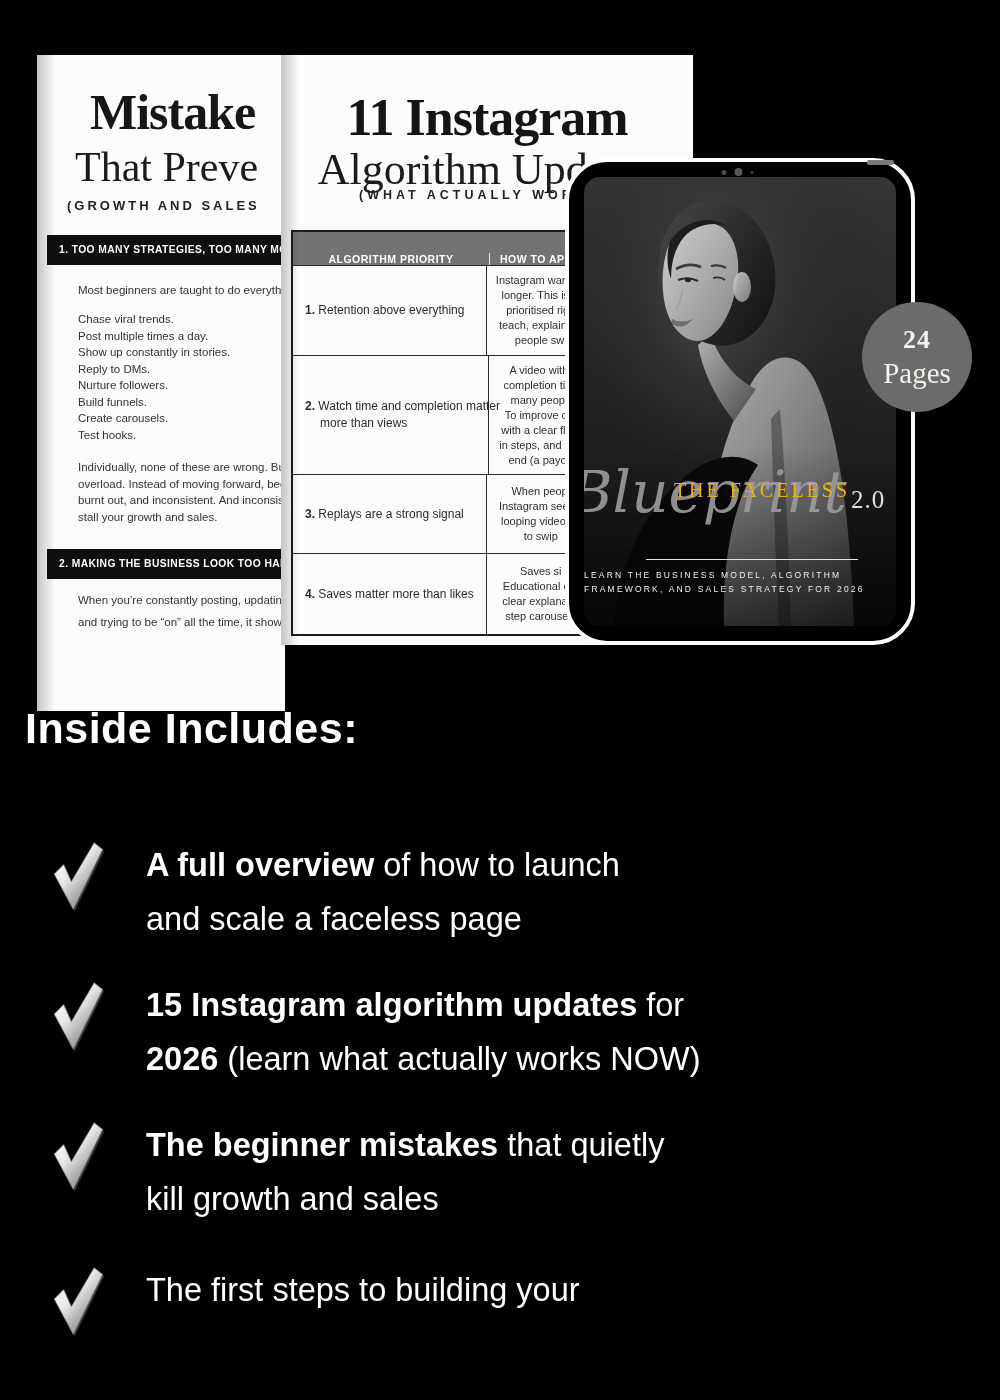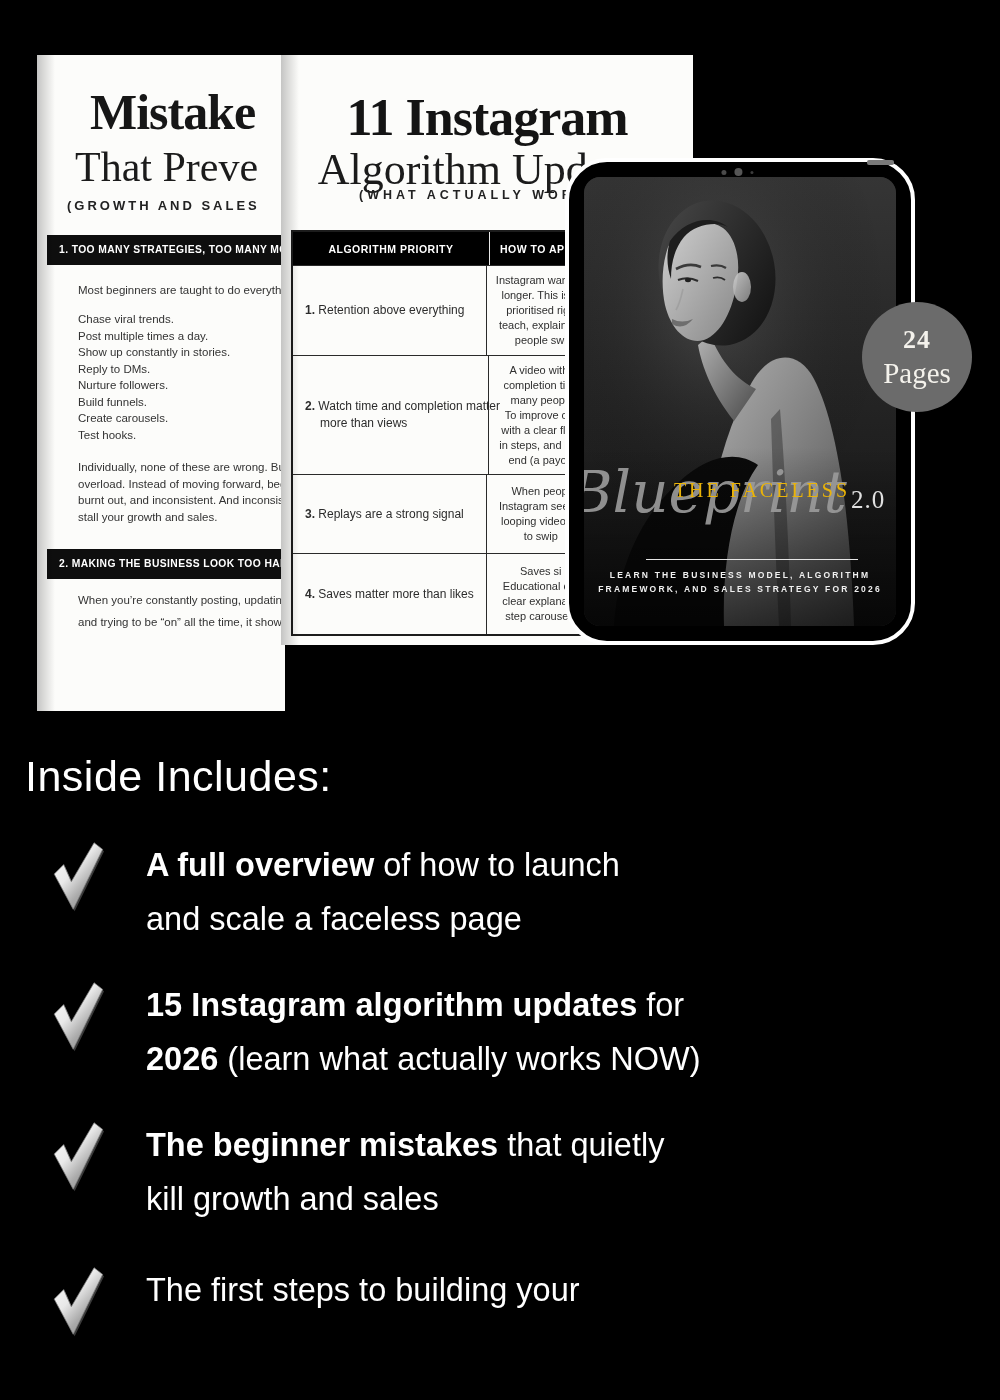--- a/index.html
+++ b/index.html
@@ -48,21 +48,21 @@
   .cell-l{width:196px;border-right:1px solid #2a2a2a;display:flex;flex-direction:column;
           justify-content:center;padding:6px 8px 6px 12px;font-size:12px;line-height:17px;
           color:#2c2c2c;}
   .cell-l .lab{white-space:nowrap;}
   .cell-l .lab2{white-space:nowrap;padding-left:15px;}
   .cell-l .lab2:empty{display:none;}
   .cell-r{width:196px;display:flex;flex-direction:column;justify-content:center;
           align-items:center;padding-right:86px;font-size:11px;line-height:15px;
           color:#2f2f2f;text-align:center;}
   .cell-r div{white-space:nowrap;}
-  .thead{display:flex;background:#000000;color:#fff;height:33px;}
+  .thead{display:flex;background:#737373;color:#fff;height:33px;align-items:flex-end;}
   .thead .hl{width:196px;border-right:1px solid #e8e8e8;display:flex;align-items:center;
              justify-content:center;font-size:10.5px;font-weight:700;letter-spacing:.5px;}
   .thead .hr{flex:1;display:flex;align-items:center;padding-left:10px;font-size:10.5px;
              font-weight:700;letter-spacing:.5px;white-space:nowrap;}
   .r1{height:89px;} .r2{height:118px;} .r3{height:78px;} .r4{height:80px;}
   .num{font-weight:700;}
 
   
   .tablet{position:absolute;left:565px;top:158px;width:350px;height:487px;
           background:#000;border:4px solid #fff;border-radius:42px;box-sizing:border-box;z-index:5;}
@@ -82,33 +82,33 @@
                 transform:translateX(-14px);font-family:"DejaVu Serif","Liberation Serif",serif;
                 font-style:italic;font-size:58px;line-height:58px;color:#9a9a9a;opacity:.92;
                 z-index:1;white-space:nowrap;}
   .brand-script .ver{font-style:normal;font-family:"Liberation Serif",serif;font-size:25px;
                      color:#f2f2f2;margin-left:4px;vertical-align:4px;letter-spacing:1px;}
   .brand-top{position:absolute;top:12px;left:0;right:0;text-align:center;
              transform:translateX(22px);font-family:"Liberation Serif",serif;font-size:20px;
              letter-spacing:3px;color:#eab308;z-index:2;white-space:nowrap;}
   .cover-rule{position:absolute;top:92px;left:50%;width:212px;transform:translateX(calc(-50% + 12px));
               border-top:1.5px solid #e4e4e4;z-index:2;}
-  .taglines{position:absolute;top:101px;left:0;right:0;text-align:center;z-index:2;
-            font-size:8.5px;font-weight:700;letter-spacing:2.2px;line-height:14px;color:#f0f0f0;}
+  .taglines{position:absolute;top:101px;left:0;right:0;z-index:2;
+            font-size:8.5px;font-weight:400;letter-spacing:2.2px;line-height:14px;color:#f0f0f0;}
 
   
   .badge{position:absolute;left:862px;top:302px;width:110px;height:110px;border-radius:50%;
          background:#6b6b6b;z-index:6;display:flex;flex-direction:column;align-items:center;
          justify-content:center;color:#f4f2ec;font-family:"Liberation Serif",serif;}
   .badge .b1{font-size:26px;font-weight:700;letter-spacing:1px;}
   .badge .b2{font-size:29px;margin-top:2px;}
 
   
-  .sect-heading{position:absolute;left:25px;top:752px;color:#fff;font-size:43px;
-                font-weight:400;letter-spacing:.5px;}
+  .sect-heading{position:absolute;left:25px;top:704px;color:#fff;font-size:43px;
+                font-weight:700;letter-spacing:.5px;}
   .check-item{position:absolute;left:48px;display:flex;align-items:flex-start;gap:40px;}
   .ci-1{top:838px;} .ci-2{top:978px;} .ci-3{top:1118px;} .ci-4{top:1263px;}
   .check-icon{flex:0 0 auto;}
   .check-text{color:#fff;font-size:32.5px;line-height:54px;}
   .check-text .b{font-weight:700;}
   .check-text .cl{white-space:nowrap;}
 </style>
 </head>
 <body>
 

